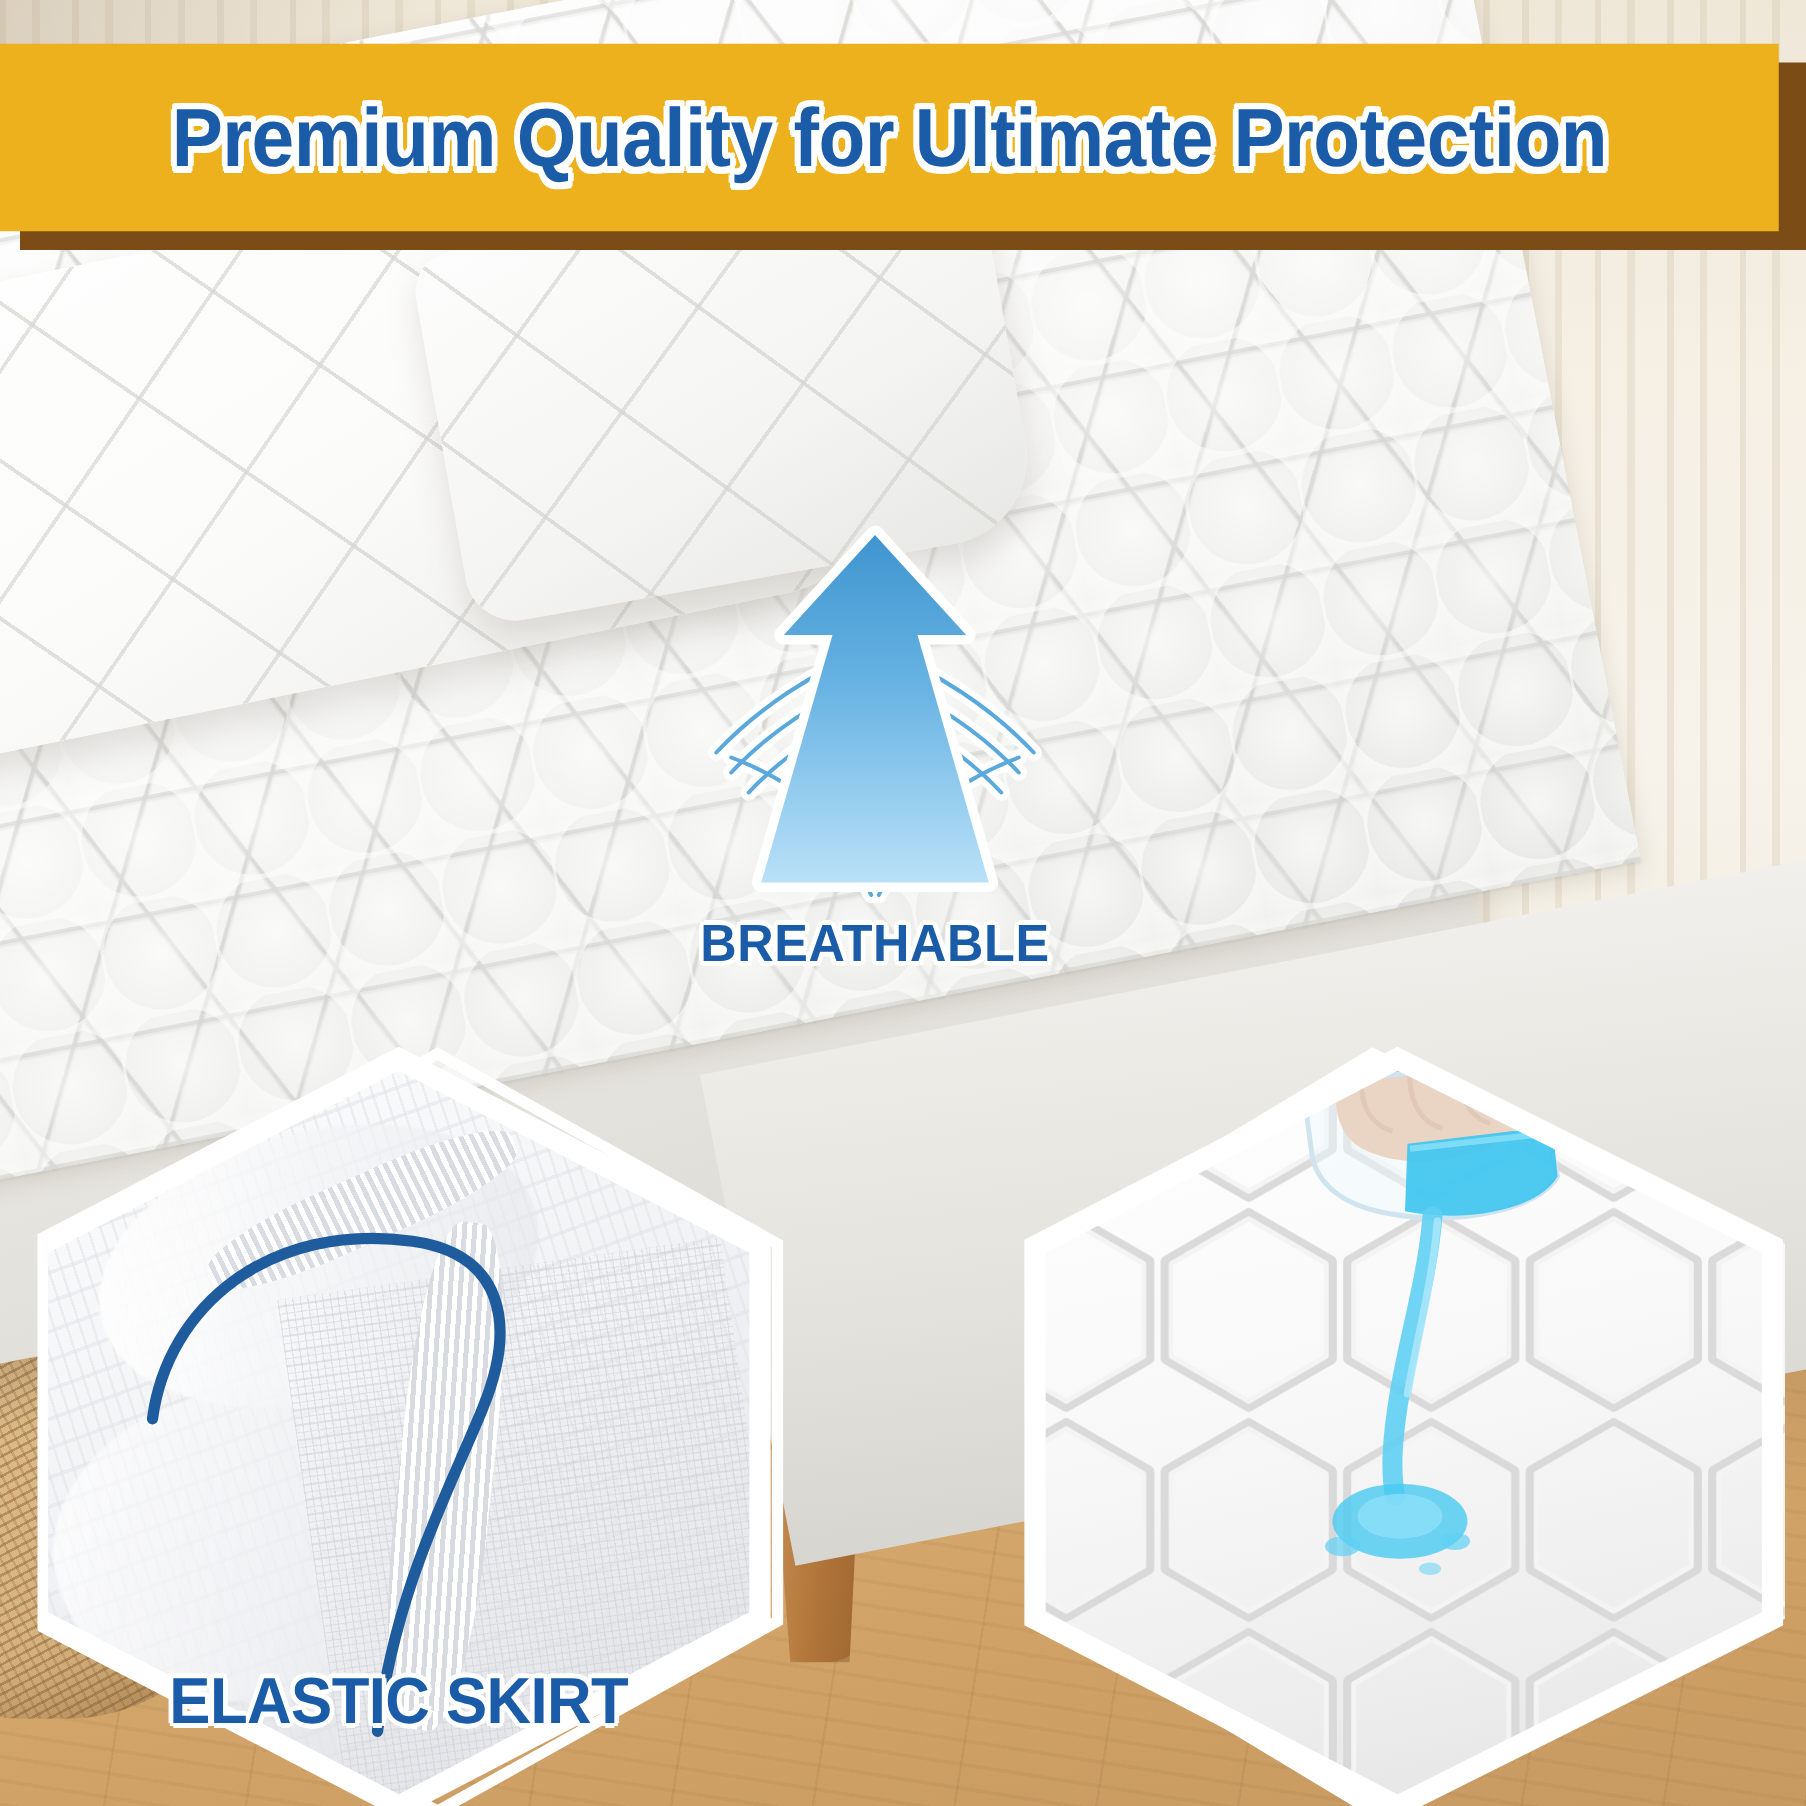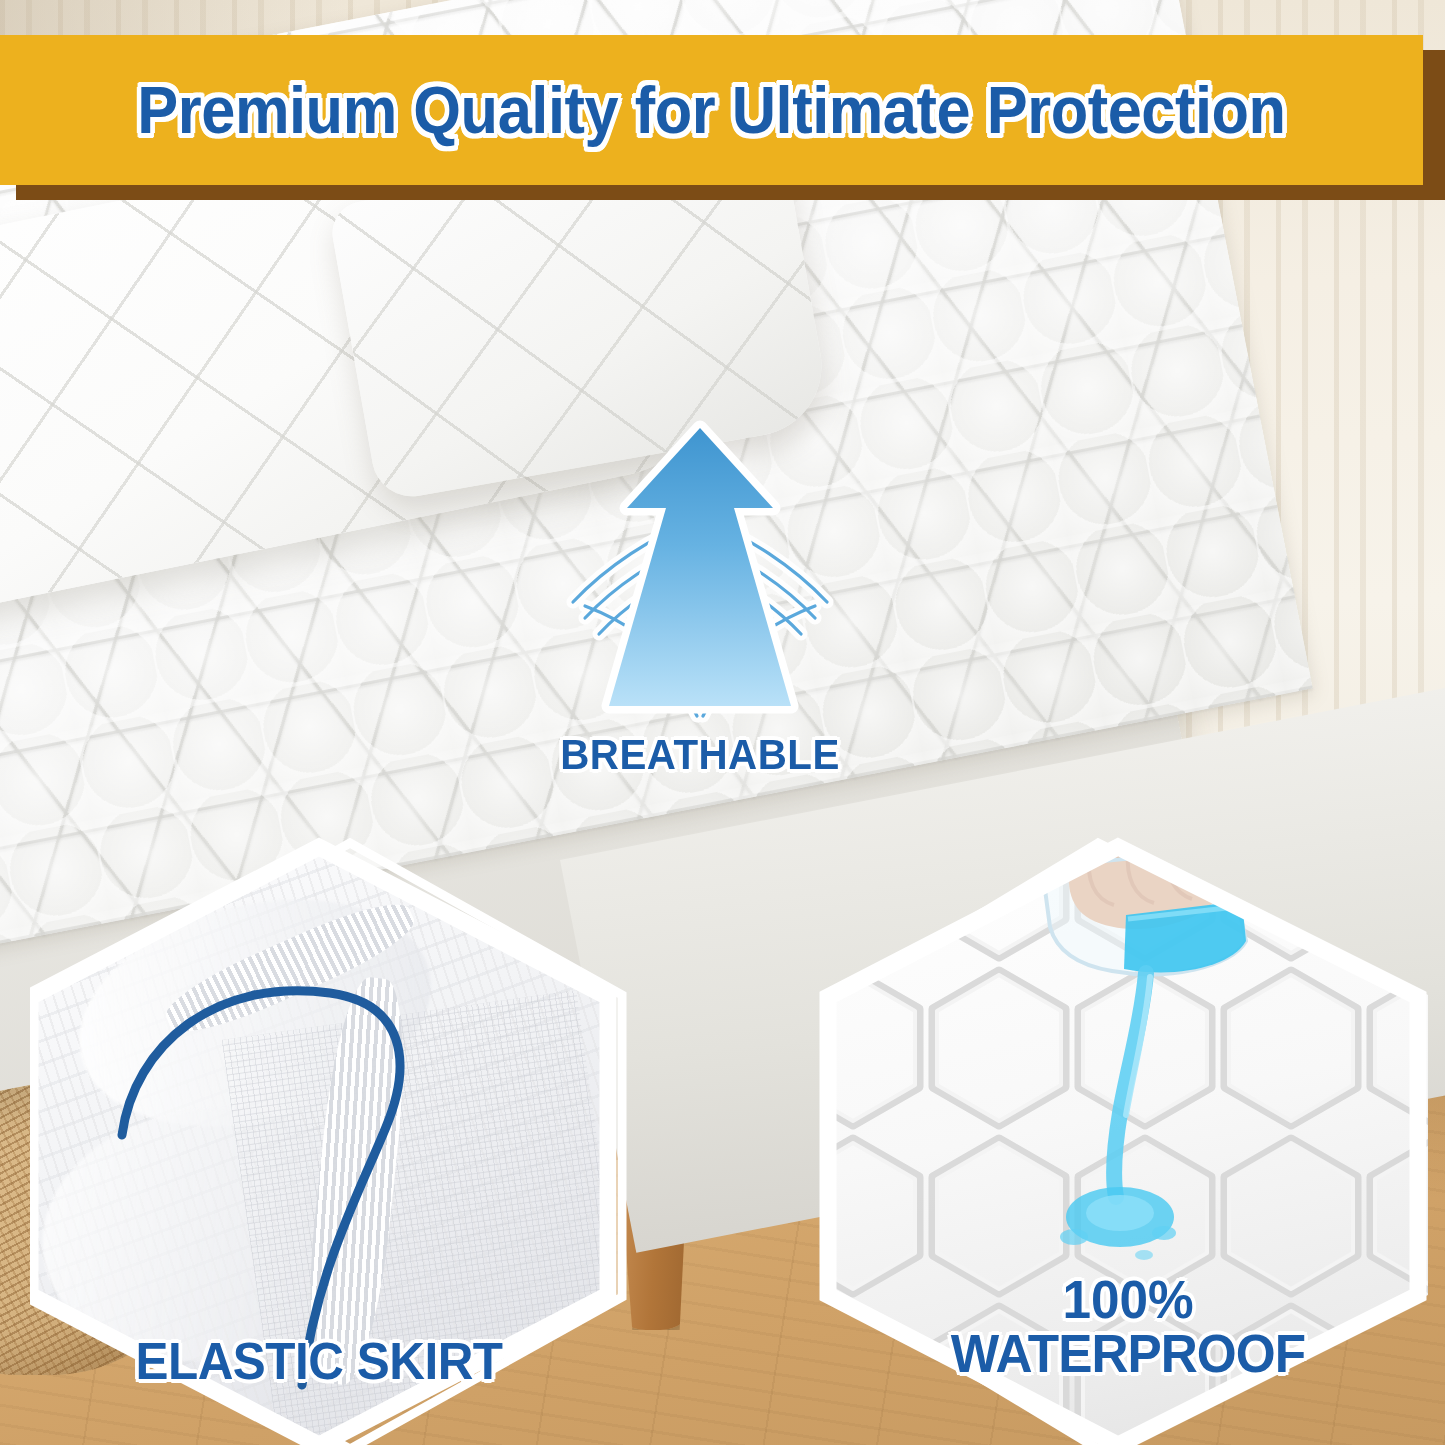--- a/index.html
+++ b/index.html
@@ -459,18 +459,14 @@
           <ellipse cx="316" cy="410" rx="9" ry="5" fill="#6fd6f5" opacity=".6"></ellipse>
         </g>
       </svg>
     </div>
 
     <svg class="hex-inner" width="620" height="610" viewBox="0 0 620 610">
       <polygon points="300,12 10,162 10,460 300,610 600,460 600,162" fill="none" stroke="#ffffff" stroke-width="17"></polygon>
     </svg>
   </div>
 
-  <div class="hexlabel" style="left:828px; top:1272px; width:600px;">
-    <span class="l1">100%</span>
-    <span class="l2">WATERPROOF</span>
-  </div>
 
 </div>
 
 </body></html>

